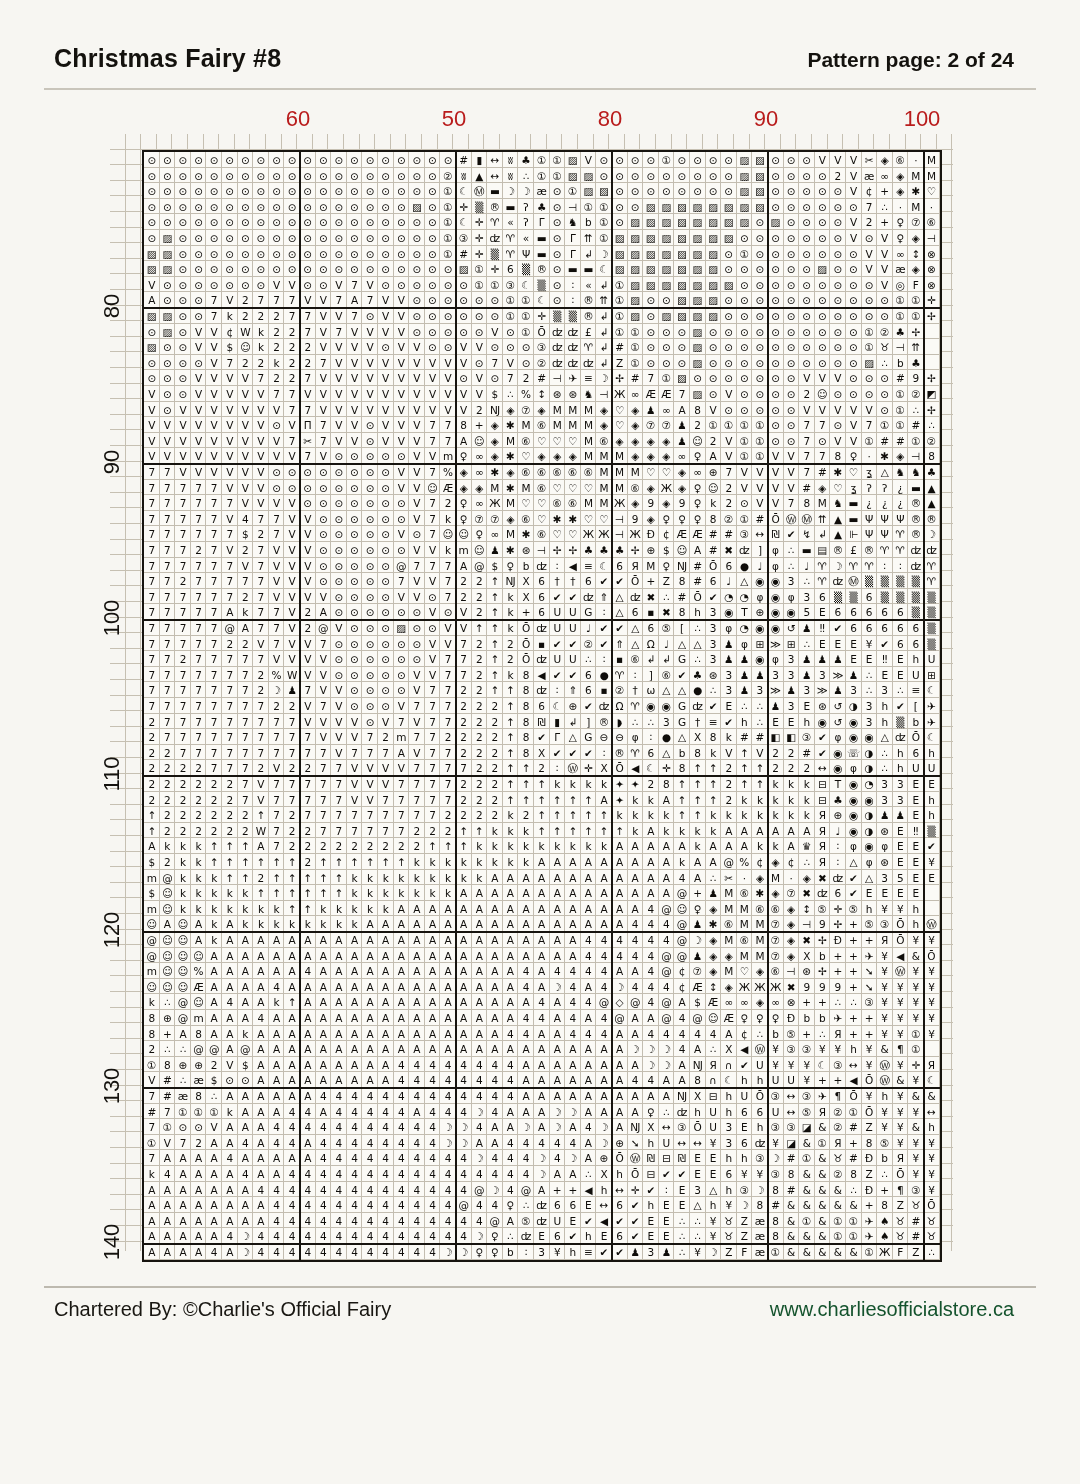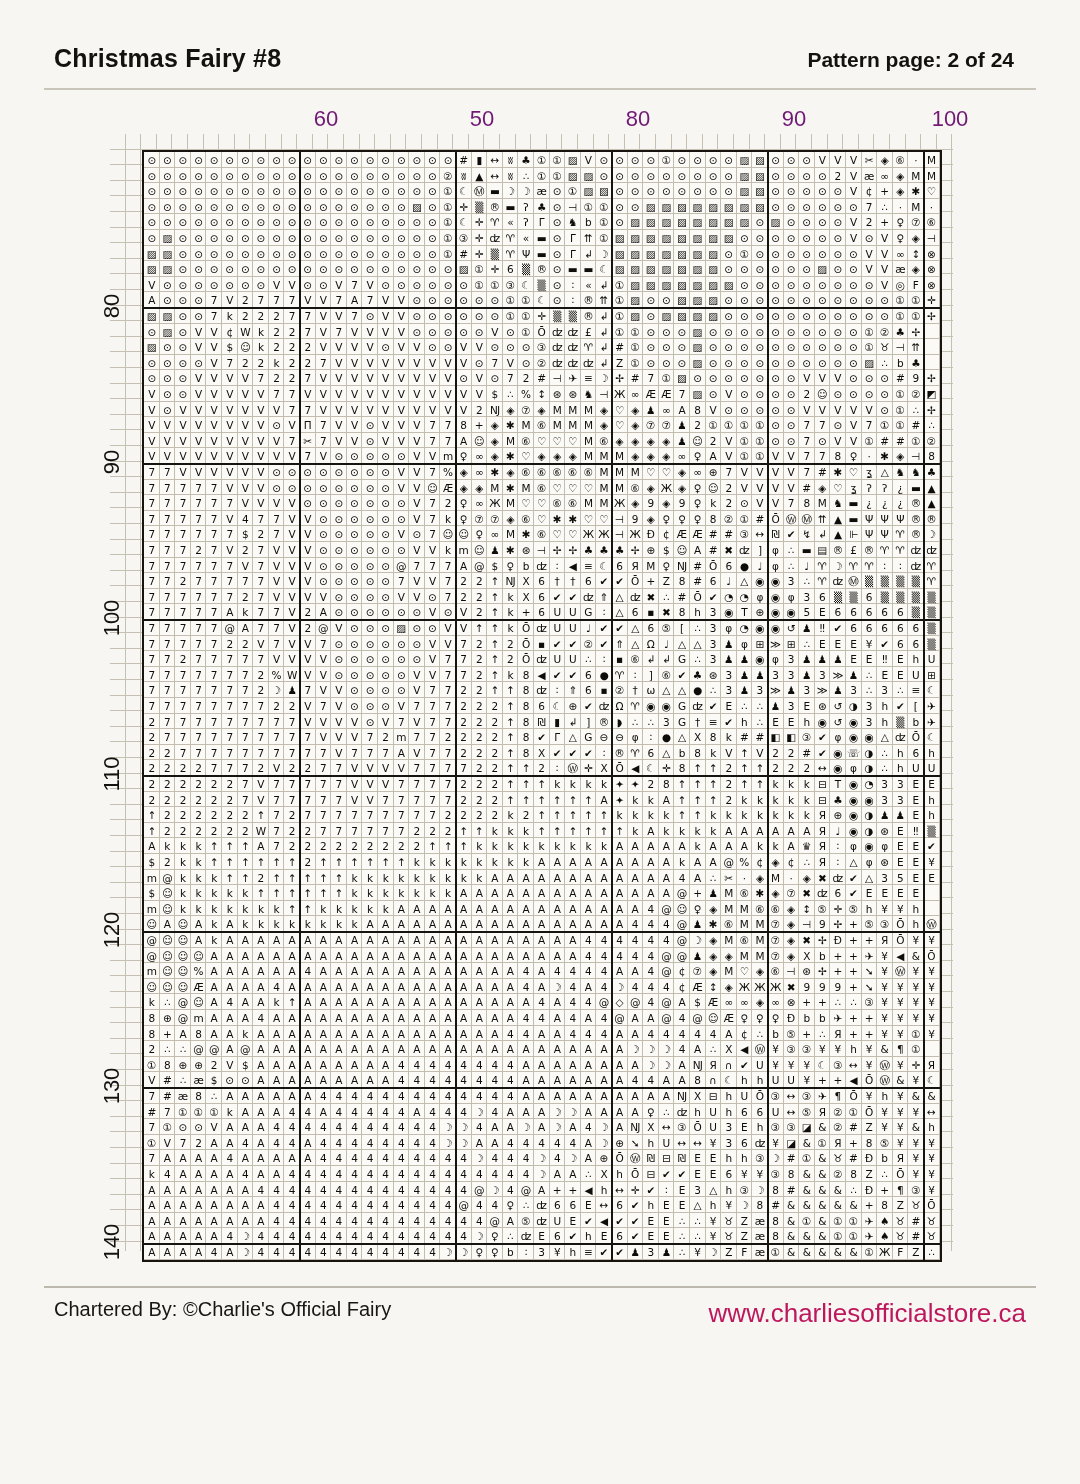--- a/index.html
+++ b/index.html
@@ -17,21 +17,21 @@
     position:absolute;right:66px;top:48px;
     font-size:21px;font-weight:bold;color:#14120e;
   }
   .header-rule{
     position:absolute;left:44px;top:88px;width:992px;height:2px;
     background:#c9c5bb;
   }
   
   .col-label{
     position:absolute;top:106px;transform:translateX(-50%);
-    font-size:22px;font-weight:500;color:#701a75;margin-left:28px;
+    font-size:22px;font-weight:500;color:#b91c1c;
   }
   .row-label{
     position:absolute;left:112px;transform:translate(-50%,-50%) rotate(-90deg);
     font-size:22px;font-weight:500;color:#14120e;white-space:nowrap;
   }
   
   .margin-grid{
     position:absolute;left:110px;top:134px;width:843px;height:1117px;
     background:
       repeating-linear-gradient(to right, transparent 0px, transparent 14.6px, #c6c0b2 14.6px, #c6c0b2 15.6px),
@@ -58,21 +58,21 @@
   .bold-v{position:absolute;top:0;width:2px;height:100%;background:#17140f;}
   .bold-h{position:absolute;left:0;height:2px;width:100%;background:#17140f;}
   
   .footer-rule{
     position:absolute;left:44px;top:1286px;width:992px;height:2px;background:#bdb9af;
   }
   .footer-credit{
     position:absolute;left:54px;top:1298px;font-size:20px;color:#191712;
   }
   .footer-site{
-    position:absolute;right:54px;top:1298px;font-size:26px;color:#be185d;
+    position:absolute;right:66px;top:1298px;font-size:20px;color:#14532d;
   }
 </style>
 </head>
 <body>
 
 <div class="page-title">Christmas Fairy #8</div>
 <div class="page-label">Pattern page: 2 of 24</div>
 <div class="header-rule"></div>
 
 <div class="margin-grid"></div>

